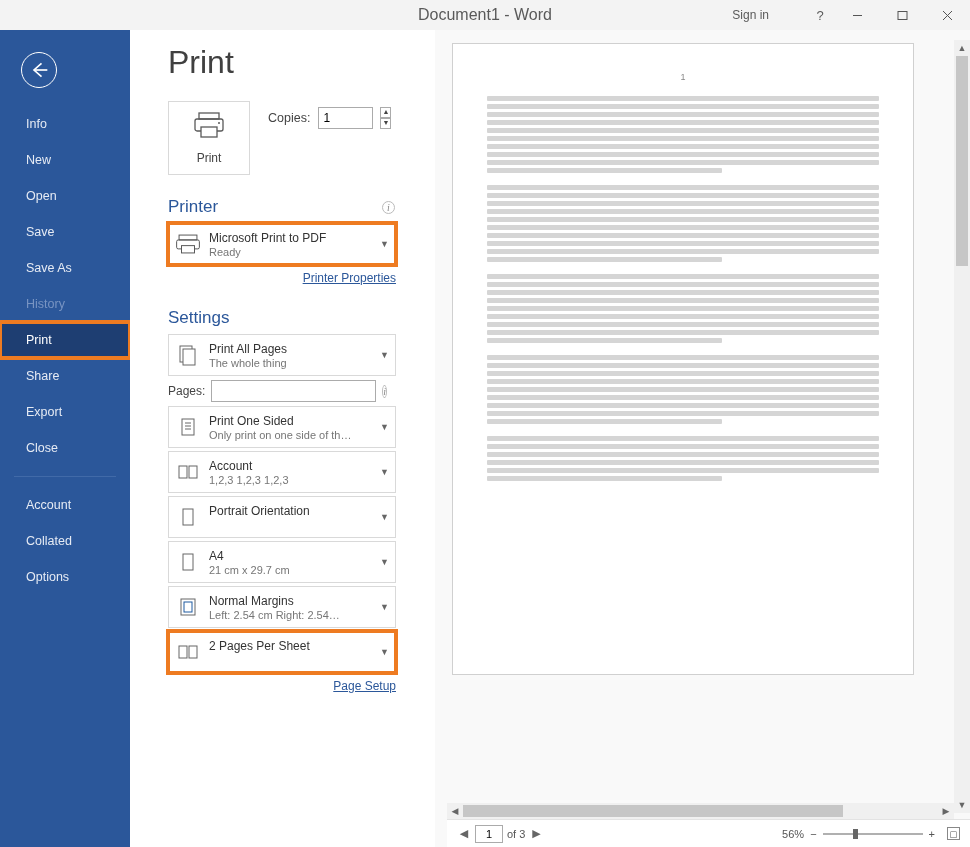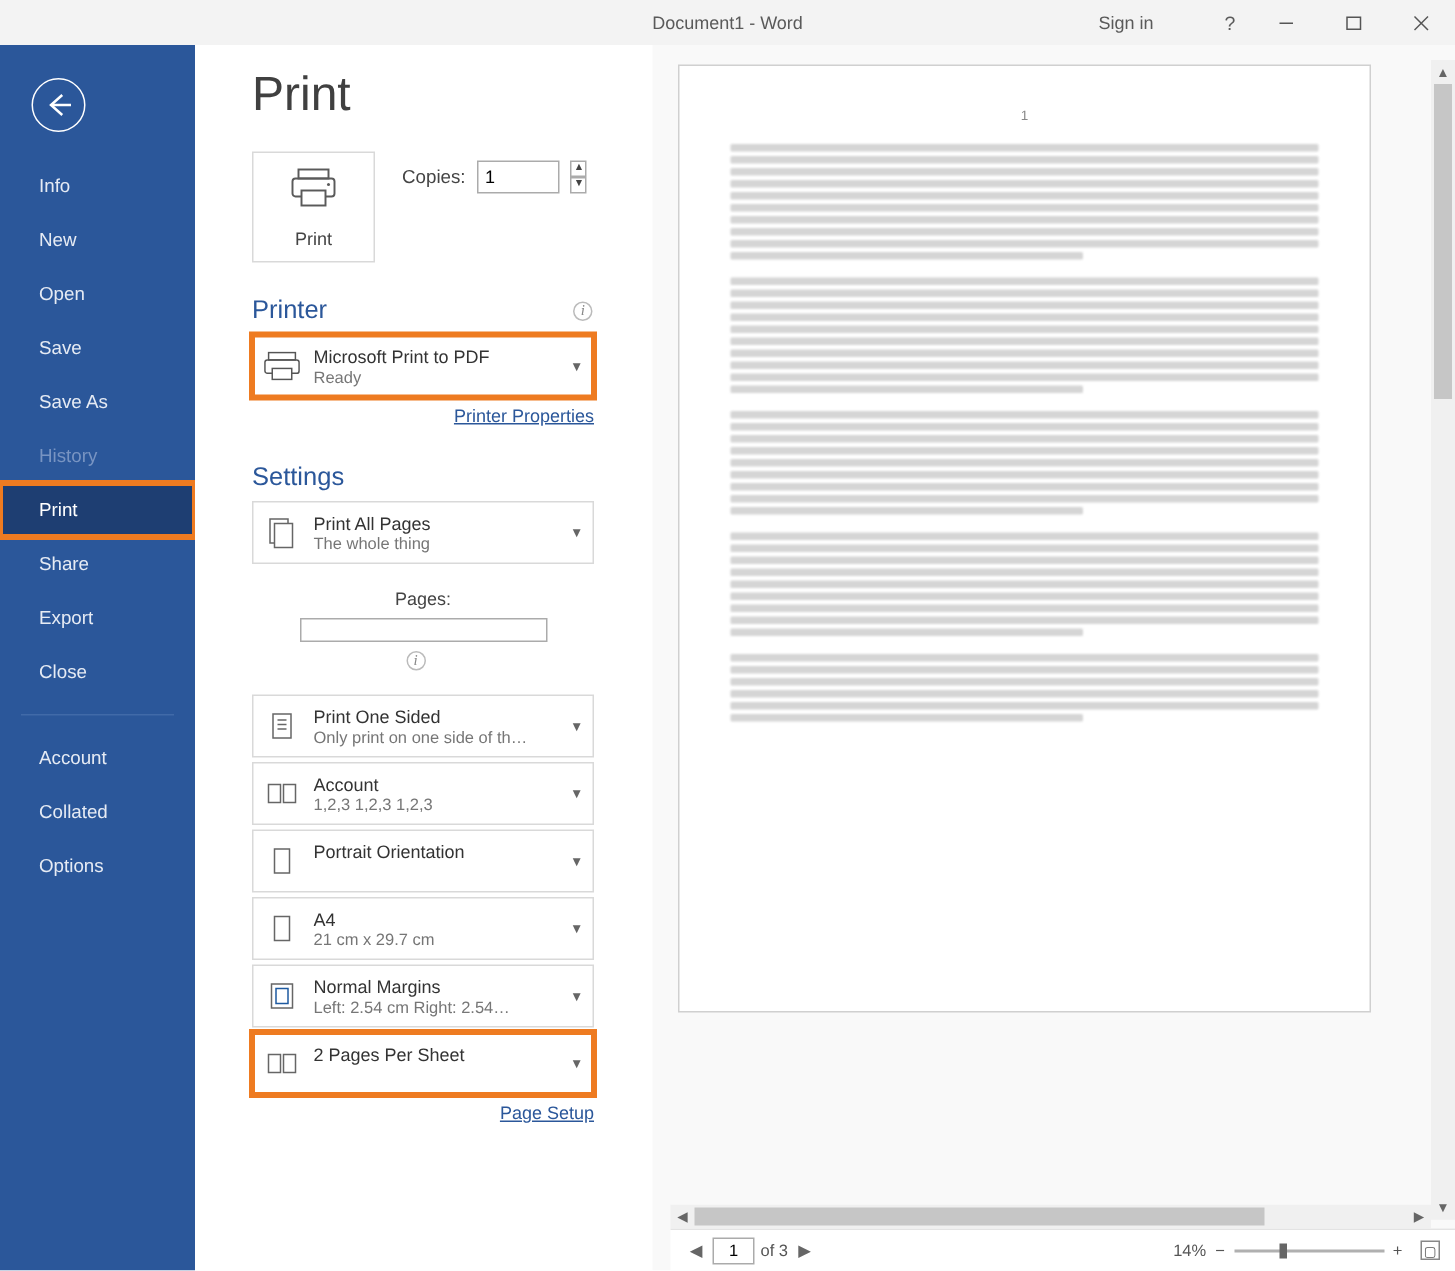--- a/index.html
+++ b/index.html
@@ -1,21 +1,21 @@
 <!DOCTYPE html>
 <html><head>
 <meta charset="utf-8">
 <style>
 * { margin: 0; padding: 0; box-sizing: border-box; font-family: "Segoe UI", Arial, sans-serif; }
 html, body { width: 970px; height: 847px; overflow: hidden; background: #fff; }
 
 .window { width: 970px; height: 847px; display: flex; flex-direction: column; }
 
 .titlebar { height: 30px; background: #f3f3f3; display: flex; align-items: center; position: relative; }
-.titlebar .title { position: absolute; left: 50%; transform: translateX(-50%); font-size: 12px; color: #5a5a5a; }
+.titlebar .title { position: absolute; left: 50%; transform: translateX(-50%); font-size: 16px; color: #5a5a5a; }
 .titlebar .right { position: absolute; right: 0; display: flex; align-items: center; }
 .titlebar .signin { font-size: 12px; color: #5a5a5a; margin-right: 36px; }
 .titlebar .btn { width: 45px; height: 30px; display: flex; align-items: center; justify-content: center; color: #5a5a5a; font-size: 13px; }
 .titlebar .help { width: 30px; }
 
 .body { flex: 1; display: flex; min-height: 0; }
 
 .sidebar { width: 130px; background: #2b579a; color: #fff; display: flex; flex-direction: column; }
 .back-btn { width: 36px; height: 36px; border: 1.5px solid #fff; border-radius: 50%; margin: 22px 0 18px 21px; display: flex; align-items: center; justify-content: center; }
 .back-btn svg { width: 20px; height: 20px; }
@@ -46,21 +46,21 @@
 .section-title .info { margin-left: auto; margin-right: 40px; color: #888; font-size: 10px; border: 1px solid #bbb; border-radius: 50%; width: 13px; height: 13px; line-height: 11px; text-align: center; font-style: italic; font-family: serif; }
 
 .setting-row { width: 228px; height: 42px; border: 1px solid #d9d9d9; display: flex; align-items: center; padding: 0 6px; position: relative; margin-bottom: 3px; background: #fff; }
 .setting-row .icon { width: 26px; height: 26px; margin-right: 8px; flex-shrink: 0; display: flex; align-items: center; justify-content: center; }
 .setting-row .text { flex: 1; min-width: 0; }
 .setting-row .text .t1 { font-size: 12px; color: #333; white-space: nowrap; overflow: hidden; text-overflow: ellipsis; }
 .setting-row .text .t2 { font-size: 11px; color: #767676; white-space: nowrap; overflow: hidden; text-overflow: ellipsis; margin-top: 1px; }
 .setting-row .caret { color: #666; font-size: 9px; margin-left: 4px; }
 .setting-row.hl { outline: 4px solid #ee7b21; outline-offset: -2px; }
 
-.pages-row { width: 228px; display: flex; align-items: center; gap: 6px; margin: 16px 0; flex-direction: column; }
+.pages-row { width: 228px; display: flex; align-items: center; gap: 6px; margin: 4px 0; }
 .pages-row .lbl { font-size: 12px; color: #444; }
 .pages-row input { flex: 1; height: 22px; border: 1px solid #ababab; font-size: 12px; padding: 0 4px; }
 .pages-row .info { color: #888; font-size: 10px; border: 1px solid #bbb; border-radius: 50%; width: 13px; height: 13px; line-height: 11px; text-align: center; font-style: italic; font-family: serif; margin-right: 10px; }
 
 .link-row { width: 228px; text-align: right; margin-top: 2px; }
 .link-row a { font-size: 12px; color: #2b579a; text-decoration: underline; cursor: pointer; }
 
 .preview-area { flex: 1; background: #f9f9f9; padding: 10px 0 0 12px; display: flex; position: relative; min-width: 0; }
 .preview-holder { flex: 1; position: relative; display: flex; flex-direction: column; }
 .preview-scroll { flex: 1; background: #f9f9f9; overflow: hidden; position: relative; border-right: 16px solid #f0f0f0; }
@@ -373,21 +373,21 @@
             <div class="arrow">▶</div>
           </div>
 
           <div class="statusbar">
             <span class="nav-arr">◀</span>
             <input class="pgnum" value="1" style="">
             <span>of 3</span>
             <span class="nav-arr" style="margin-left:4px;">▶</span>
             <span class="spacer"></span>
             <div class="zoom">
-              <span>14%</span>
+              <span>56%</span>
               <span>−</span>
               <div class="slider">
                   <div class="knob"></div>
                 </div>
               <span>+</span>
               <span class="sq">▢</span>
             </div>
           </div>
         </div>
       </div>

